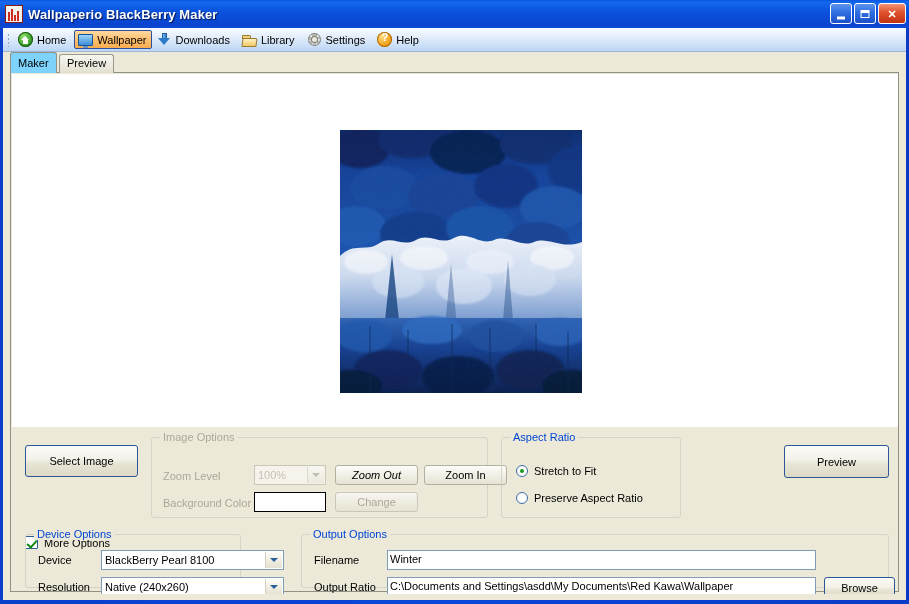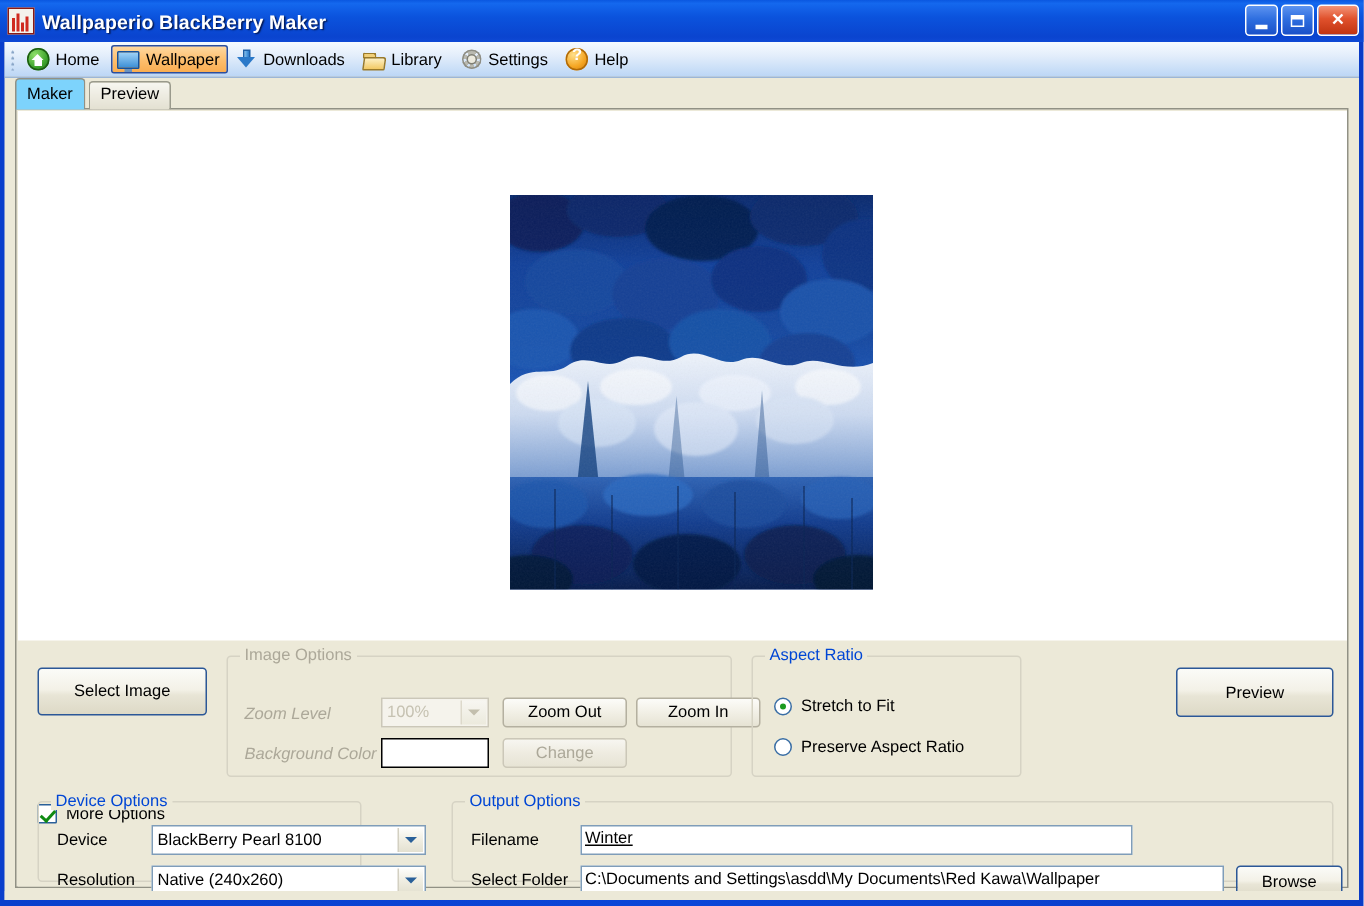--- a/index.html
+++ b/index.html
@@ -319,21 +319,21 @@
     background: linear-gradient(to bottom, #f7f6f1 0%, #efece1 48%, #e7e4d5 100%);
   }
 
   
   .lab {
     position: absolute;
     font-size: 11px;
     color: #000;
     white-space: nowrap;
   }
-  .lab.dis { color: #aca899; font-style: italic; }
+  .lab.dis { color: #aca899; }
 
   
   .txt {
     position: absolute;
     box-sizing: border-box;
     background: #ffffff;
     border: 1px solid #7f9db9;
     font-size: 11px;
     color: #000;
     padding: 0 2px;
@@ -600,21 +600,21 @@
         <div class="gb disabled" style="left:139px; top:9px; width:337px; height:81px;">
           <span class="gb-title">Image Options</span>
 
           <span class="lab dis" style="left:11px; top:32px;">Zoom Level</span>
 
           <div class="combo dis" style="left:102px; top:27px; width:72px; height:20px;">
             <span>100%</span>
             <span class="arrowbox"></span>
           </div>
 
-          <div class="btn flat" style="left:183px; top:27px; width:83px; height:20px;">Zoom Out</div>
+          <div class="btn flat" style="left:183px; top:27px; width:83px; height:20px;font-style:italic;">Zoom Out</div>
 
           <div class="btn flat" style="left:272px; top:27px; width:83px; height:20px;">Zoom In</div>
 
           <span class="lab dis" style="left:11px; top:59px;">Background Color</span>
 
           <div class="swatch" style="left:102px; top:54px; width:72px; height:20px;"></div>
 
           <div class="btn dis" style="left:183px; top:54px; width:83px; height:20px;">Change</div>
         </div>
 
@@ -648,23 +648,23 @@
           <div class="combo" style="left:75px; top:42px; width:183px; height:20px;">
             <span>Native (240x260)</span>
             <span class="arrowbox"></span>
           </div>
         </div>
 
         <div class="gb" style="left:289px; top:106px; width:588px; height:54px;">
           <span class="gb-title">Output Options</span>
 
           <span class="lab" style="left:12px; top:19px;">Filename</span>
-          <div class="txt" style="left:85px; top:15px; width:368px; height:20px;text-decoration:underline;">Winter</div>
-
-          <span class="lab" style="left:12px; top:46px;">Select Folder</span>
+          <div class="txt" style="left:85px; top:15px; width:429px; height:20px;">Winter</div>
+
+          <span class="lab" style="left:12px; top:46px;">Output Ratio</span>
           <div class="txt" style="left:85px; top:42px; width:429px; height:20px;">C:\Documents and Settings\asdd\My Documents\Red Kawa\Wallpaper</div>
 
           <div class="btn" style="left:522px; top:42px; width:71px; height:22px;">Browse</div>
         </div>
 
       </div>
     </div>
 
     <div id="statusstrip"></div>
   </div>

